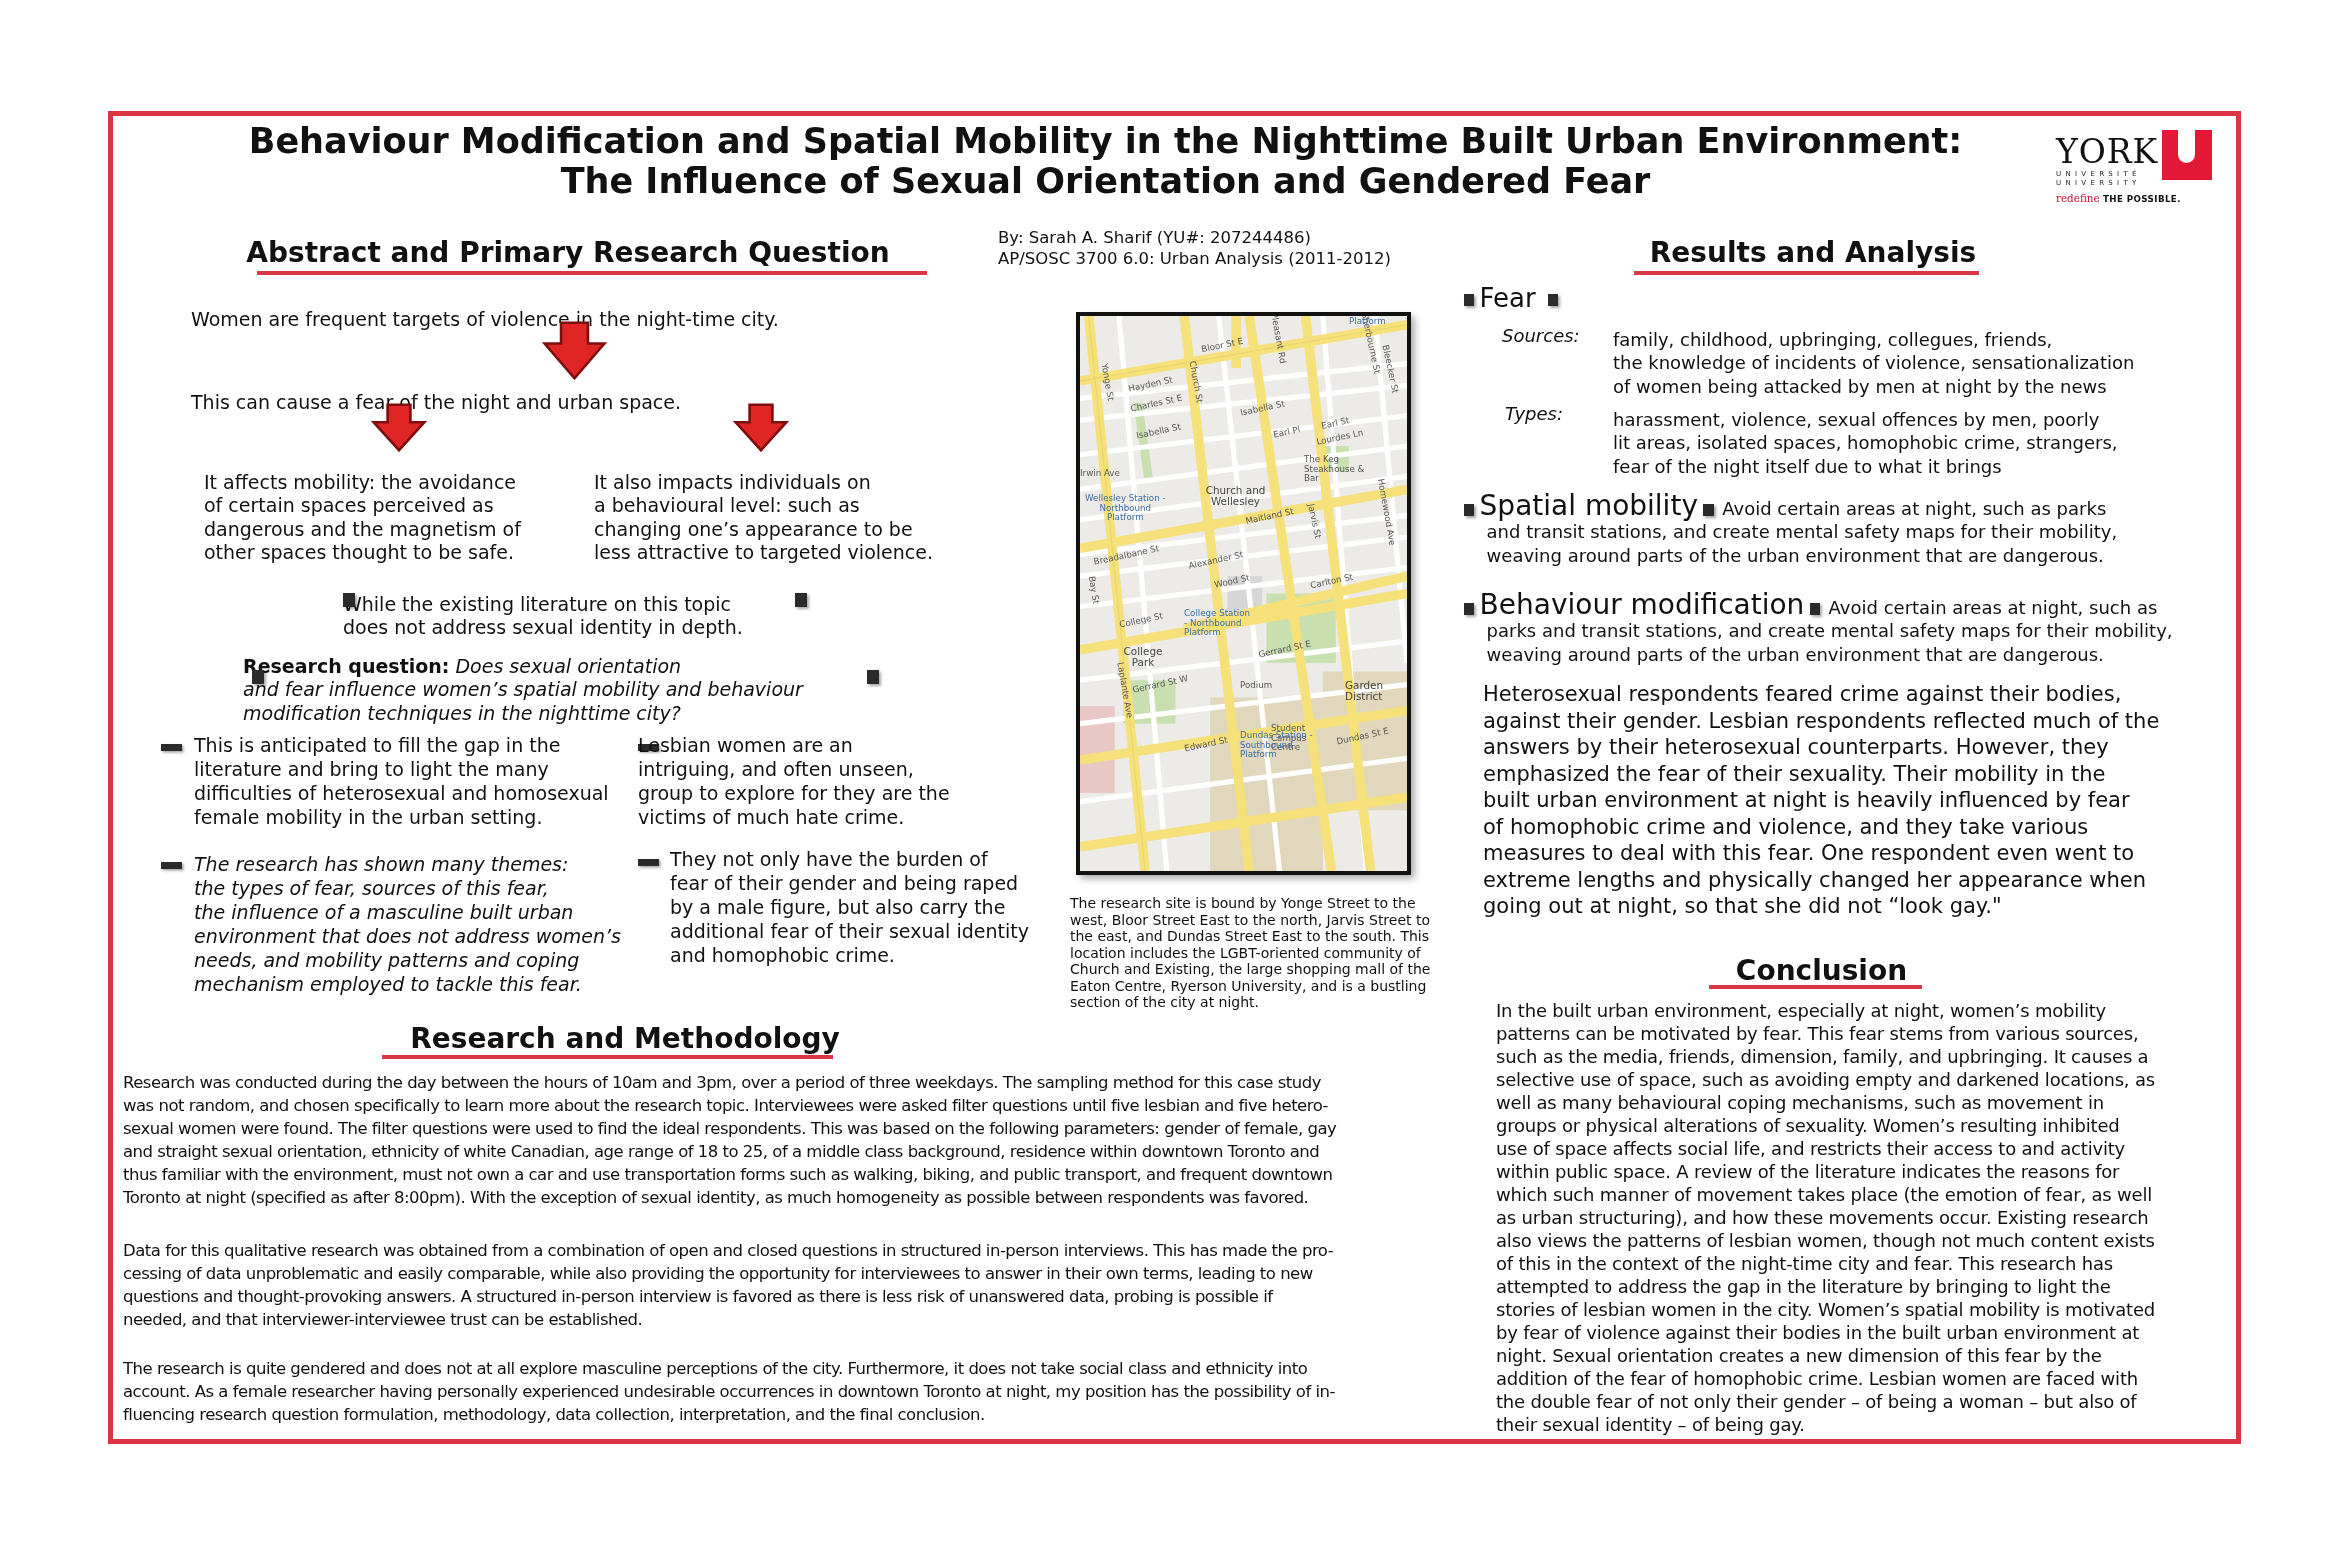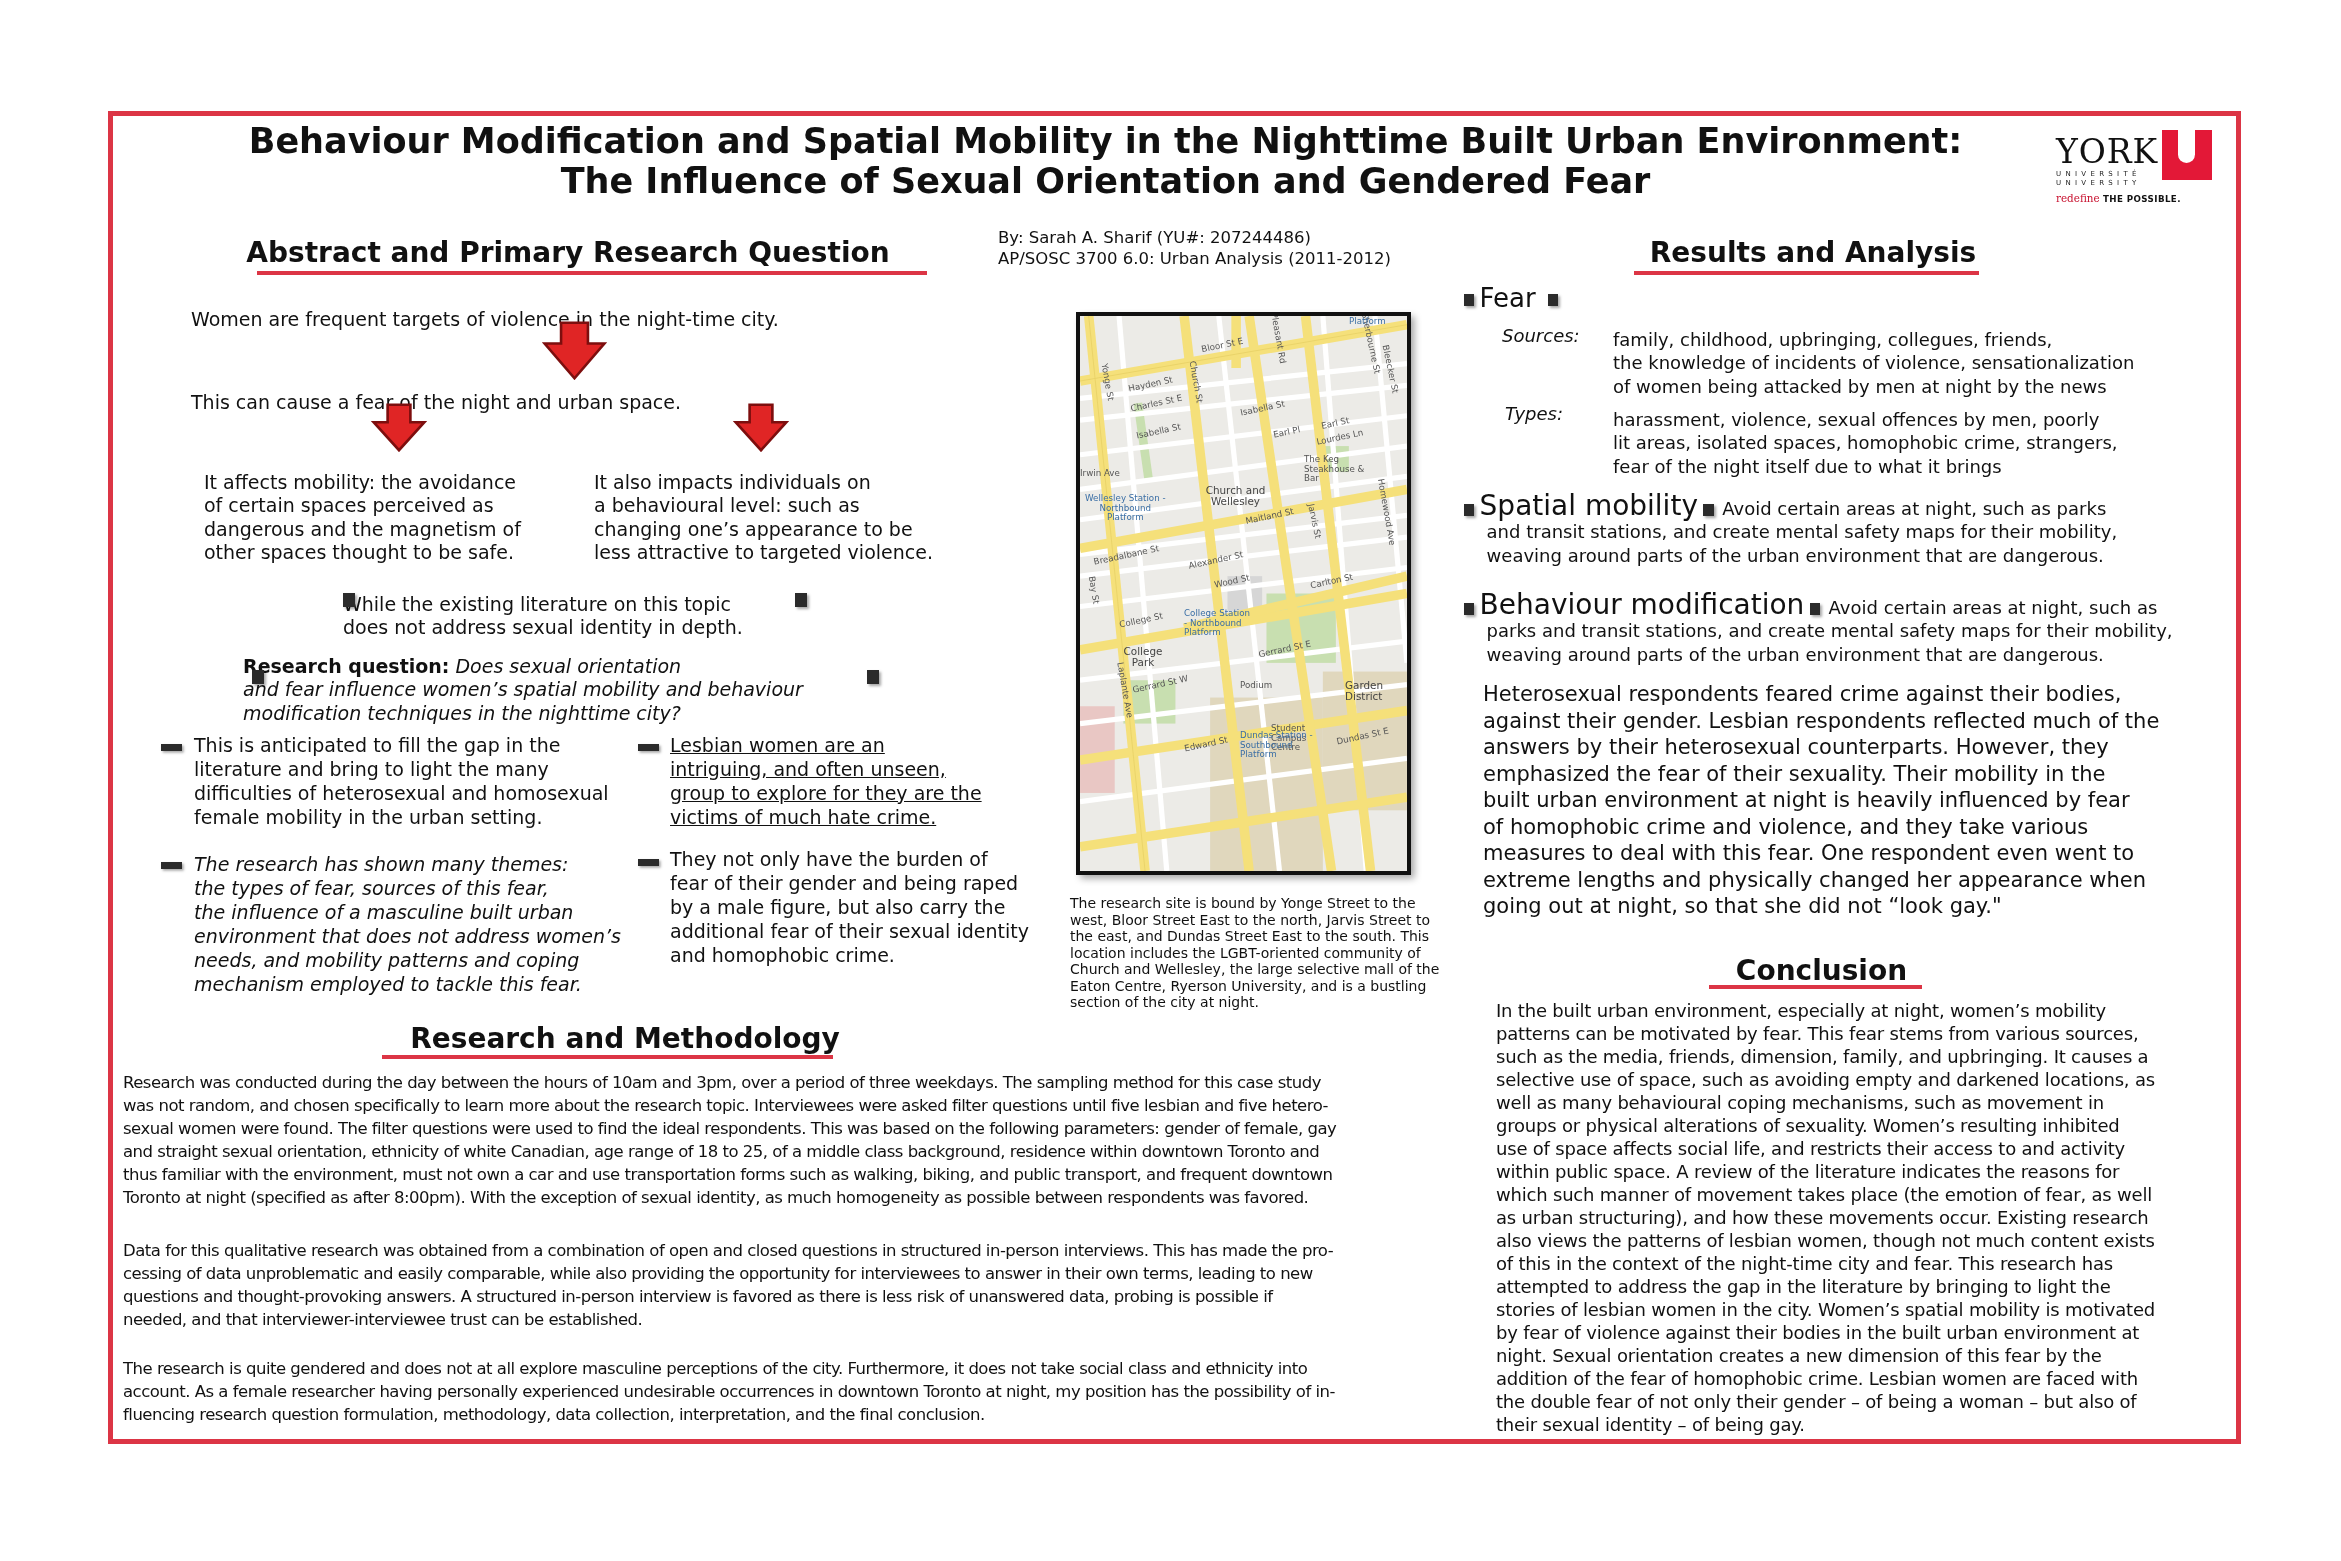--- a/index.html
+++ b/index.html
@@ -128,21 +128,21 @@
 
 <div class="dash" style="left:161px; top:744px;"></div>
 <div class="bullet-text" style="left:194px; top:733px; width:451px;">
   <div>This is anticipated to fill the gap in the</div>
   <div>literature and bring to light the many</div>
   <div>difficulties of heterosexual and homosexual</div>
   <div>female mobility in the urban setting.</div>
 </div>
 
 <div class="dash" style="left:638px; top:744px;"></div>
-<div class="bullet-text" style="left:670px; top:733px; width:399px;text-decoration:underline;">
+<div class="bullet-text" style="left:638px; top:733px; width:399px;">
   <div>Lesbian women are an</div>
   <div>intriguing, and often unseen,</div>
   <div>group to explore for they are the</div>
   <div>victims of much hate crime.</div>
 </div>
 
 <div class="dash" style="left:161px; top:862px;"></div>
 <div class="bullet-text" style="left:194px; top:852px; width:451px;font-style:italic;">
   <div>The research has shown many themes:</div>
   <div>the types of fear, sources of this fear,</div>
@@ -247,21 +247,21 @@
   <span class="lbl" style="left:17.3px; top:369px; transform:rotate(80deg);">Laplante Ave</span>
   <span class="lbl" style="left:269px; top:0px; color:#3a6ea5;">Platform</span>
   <span class="lbl" style="left:0px; top:152px;">Irwin Ave</span>
 </div>
 
 <div class="abs small" style="left:1070px; top:895px; width:390px;">
   <div>The research site is bound by Yonge Street to the</div>
   <div>west, Bloor Street East to the north, Jarvis Street to</div>
   <div>the east, and Dundas Street East to the south. This</div>
   <div>location includes the LGBT-oriented community of</div>
-  <div>Church and Wellesley, the large selective mall of the</div>
+  <div>Church and Existing, the large shopping mall of the</div>
   <div>Eaton Centre, Ryerson University, and is a bustling</div>
   <div>section of the city at night.</div>
 </div>
 
 <div class="abs sec-h" style="left:1631px; top:236px; width:364px;">Results and Analysis</div>
 <div class="sec-line" style="left:1634px; top:271px; width:345px;"></div>
 
 <div class="abs" style="left:1464px; top:283px; font-size:26px; line-height:31px;">
   <span class="sq" style="margin-left:0;"></span><span>Fear</span><span class="sq" style="margin-left:12px;"></span>
 </div>

